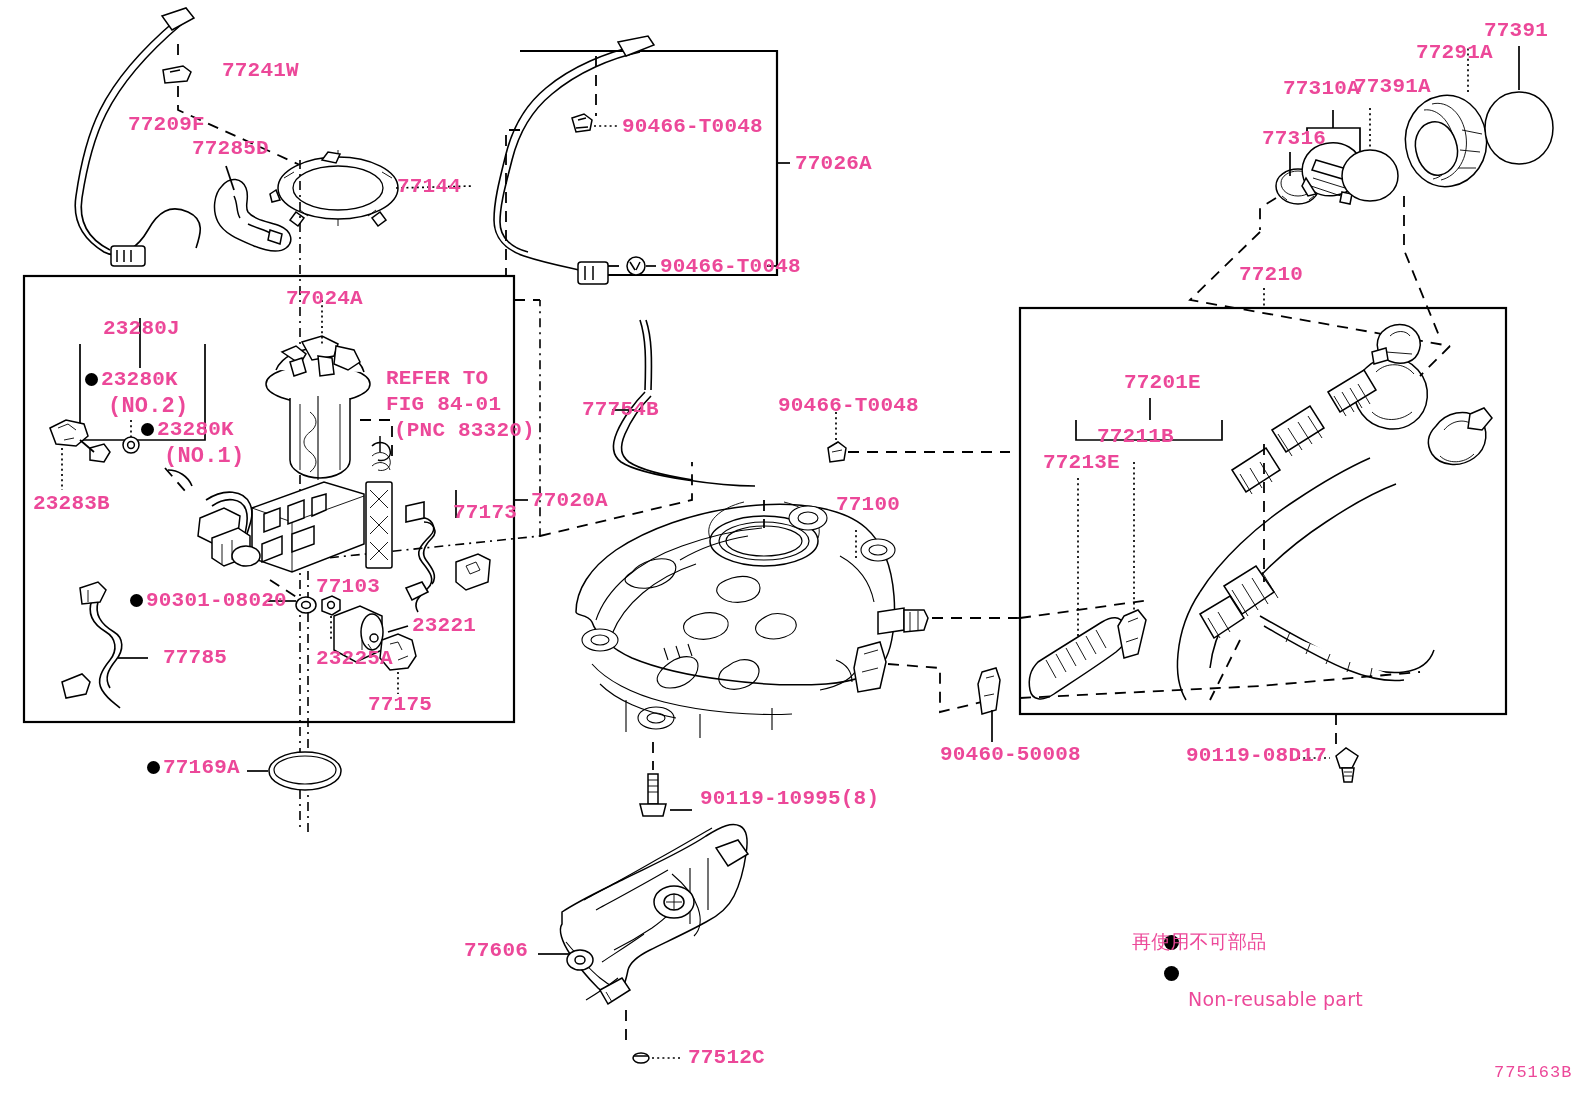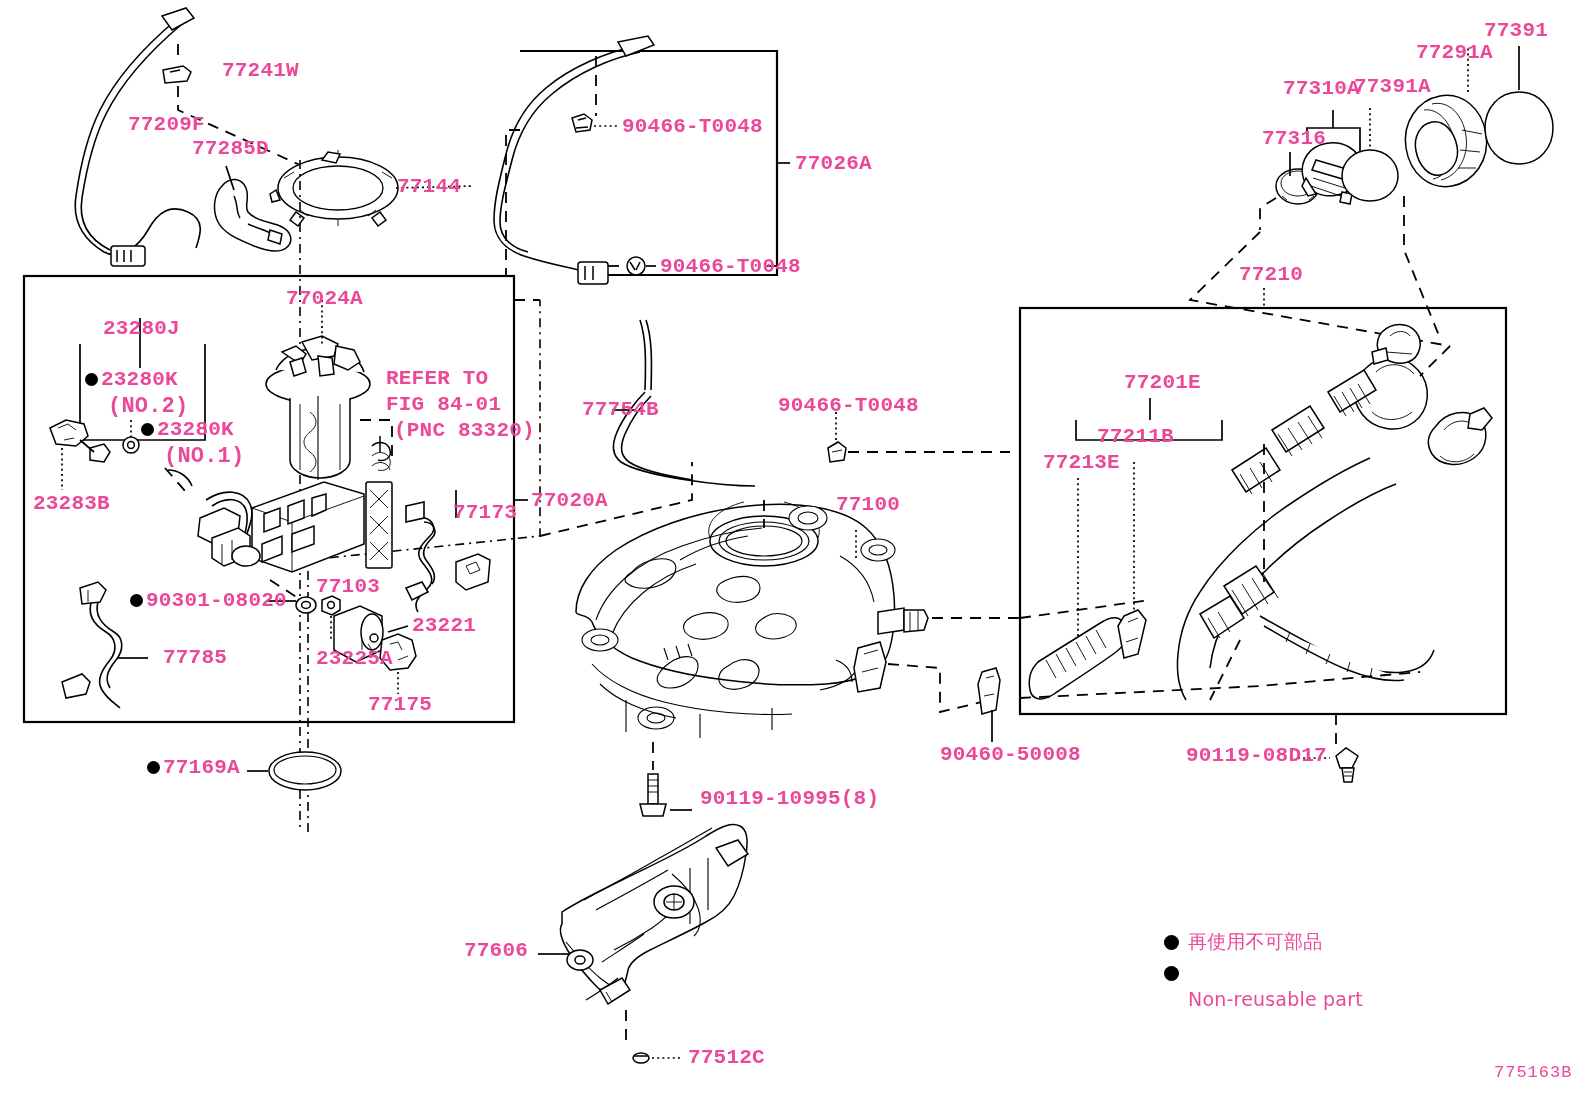--- a/index.html
+++ b/index.html
@@ -526,19 +526,19 @@
   <div class="lbl" style="left:700px;top:788px;">90119-10995(8)</div>
 
   <div class="lbl" style="left:464px;top:940px;">77606</div>
   <div class="lbl" style="left:688px;top:1047px;">77512C</div>
 
   <div class="lbl" style="left:386px;top:368px;">REFER TO</div>
   <div class="lbl" style="left:386px;top:394px;">FIG 84-01</div>
   <div class="lbl" style="left:386px;top:420px;margin-left:8px;">(PNC 83320)</div>
 
   <div class="legend-dot" style="left:1164px;top:935px;"></div>
-  <div class="lbl jp" style="left:1188px;top:932px;">再使用不可部品</div>
+  <div class="lbl jp" style="left:1132px;top:932px;">再使用不可部品</div>
   <div class="legend-dot" style="left:1164px;top:966px;"></div>
   <div class="lbl en" style="left:1188px;top:962px;margin-top:28px;">Non-reusable part</div>
 
   <div class="lbl code" style="left:1494px;top:1064px;">775163B</div>
 
 </div>
 
 </body></html>

